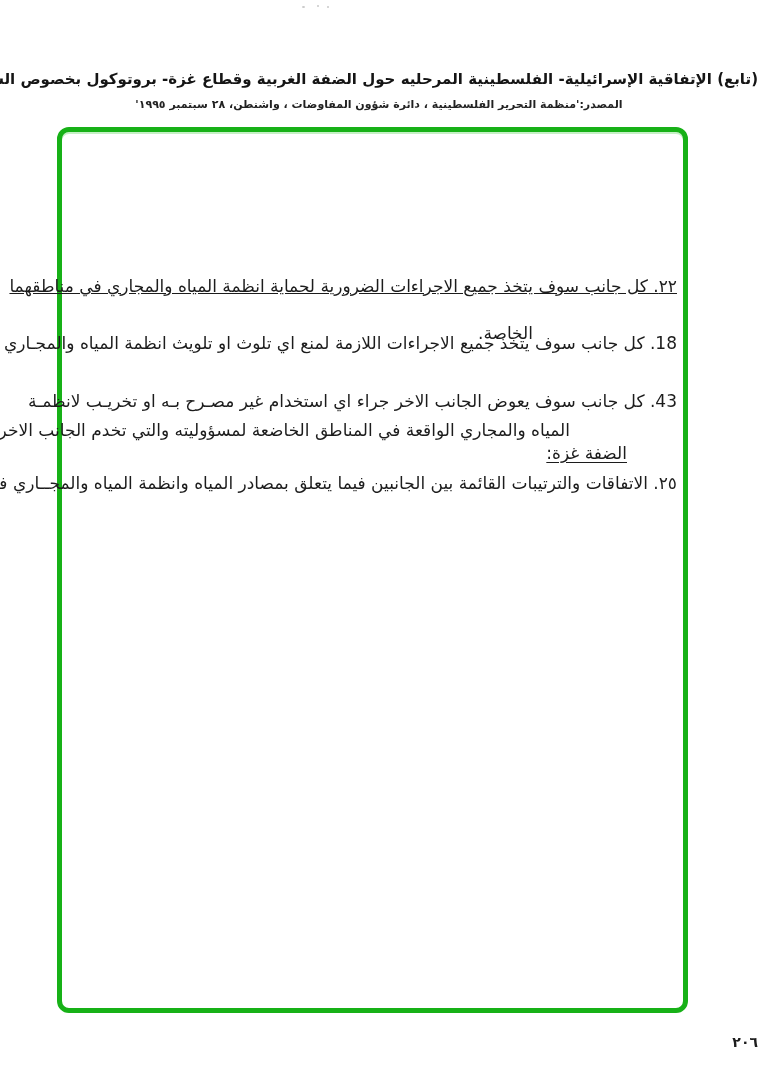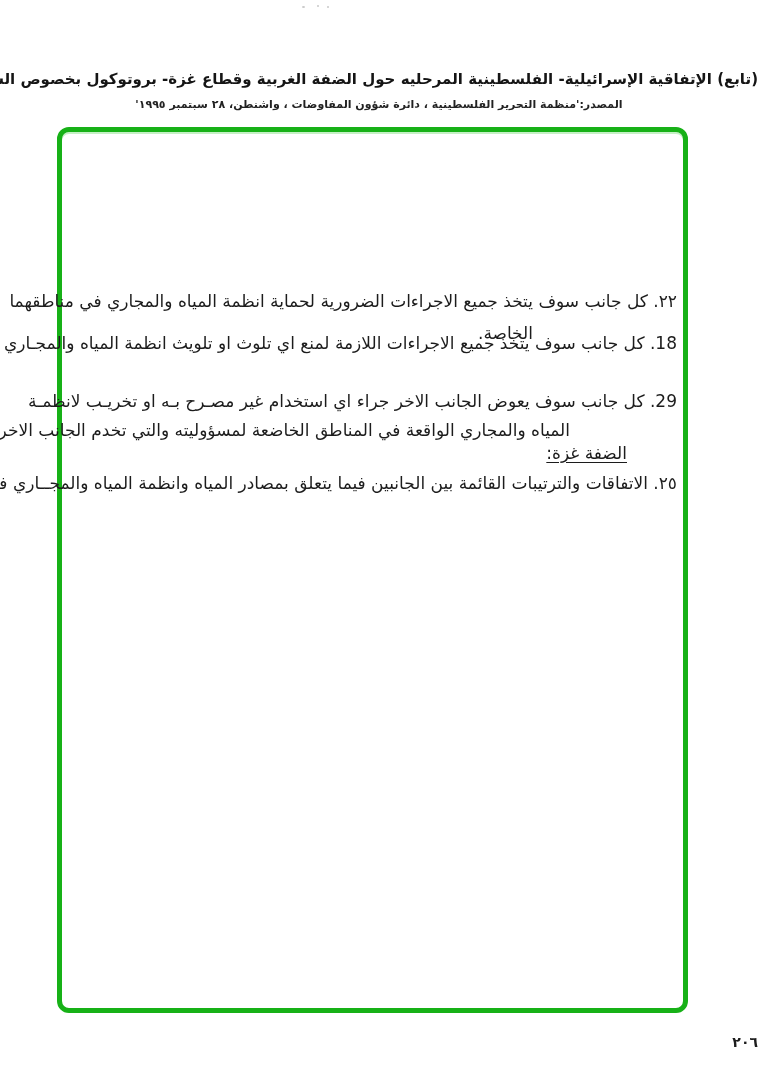--- a/index.html
+++ b/index.html
@@ -58,21 +58,21 @@
     position: absolute;
     left: 85px;
     right: 81px;
     direction: rtl;
     text-align: right;
     font-size: 17px;
     line-height: 24px;
     white-space: nowrap;
     color: #1c1c1c;
   }
-  .t1 { top: 289px; }
+  .t1 { top: 274px; text-decoration: underline; }
   .t2 { top: 304px; padding-right: 144px; margin-top: 17px; }
   .t3 { top: 331px; }
   .t4 { top: 358px; padding-right: 134px; }
   .t5 { top: 389px; }
   .t6 { top: 418px; padding-right: 107px; }
   .t7 { top: 441px; padding-right: 50px; text-decoration: underline; text-underline-offset: 3px; }
   .t8 { top: 471px; }
   .t9 { top: 501px; padding-right: 154px; }
   
   .page-number {
@@ -110,21 +110,21 @@
 
   <div class="doc-source">المصدر:'منظمة التحرير الفلسطينية ، دائرة شؤون المفاوضات ، واشنطن، ٢٨ سبتمبر ١٩٩٥'</div>
 
   <div class="green-box"></div>
 
   <div class="textline t1">٢٢. كل جانب سوف يتخذ جميع الاجراءات الضرورية لحماية انظمة المياه والمجاري في  مناطقهما</div>
   <div class="textline t2">الخاصة.</div>
 
   <div class="textline t3">18. كل جانب سوف يتخذ جميع الاجراءات اللازمة لمنع اي تلوث او تلويث انظمة المياه والمجـاري</div>
 
-  <div class="textline t5">29. كل جانب سوف يعوض الجانب الاخر جراء اي استخدام  غير مصـرح بـه او تخريـب لانظمـة</div>
+  <div class="textline t5">43. كل جانب سوف يعوض الجانب الاخر جراء اي استخدام  غير مصـرح بـه او تخريـب لانظمـة</div>
   <div class="textline t6">المياه والمجاري الواقعة في المناطق الخاضعة لمسؤوليته والتي تخدم الجانب الاخر .</div>
 
   <div class="textline t7">الضفة غزة:</div>
 
   <div class="textline t8">٢٥. الاتفاقات والترتيبات القائمة بين الجانبين فيما يتعلق بمصادر المياه وانظمة المياه والمجــاري في</div>
 
   <div class="page-number">٢٠٦</div>
 
 </div>
 

